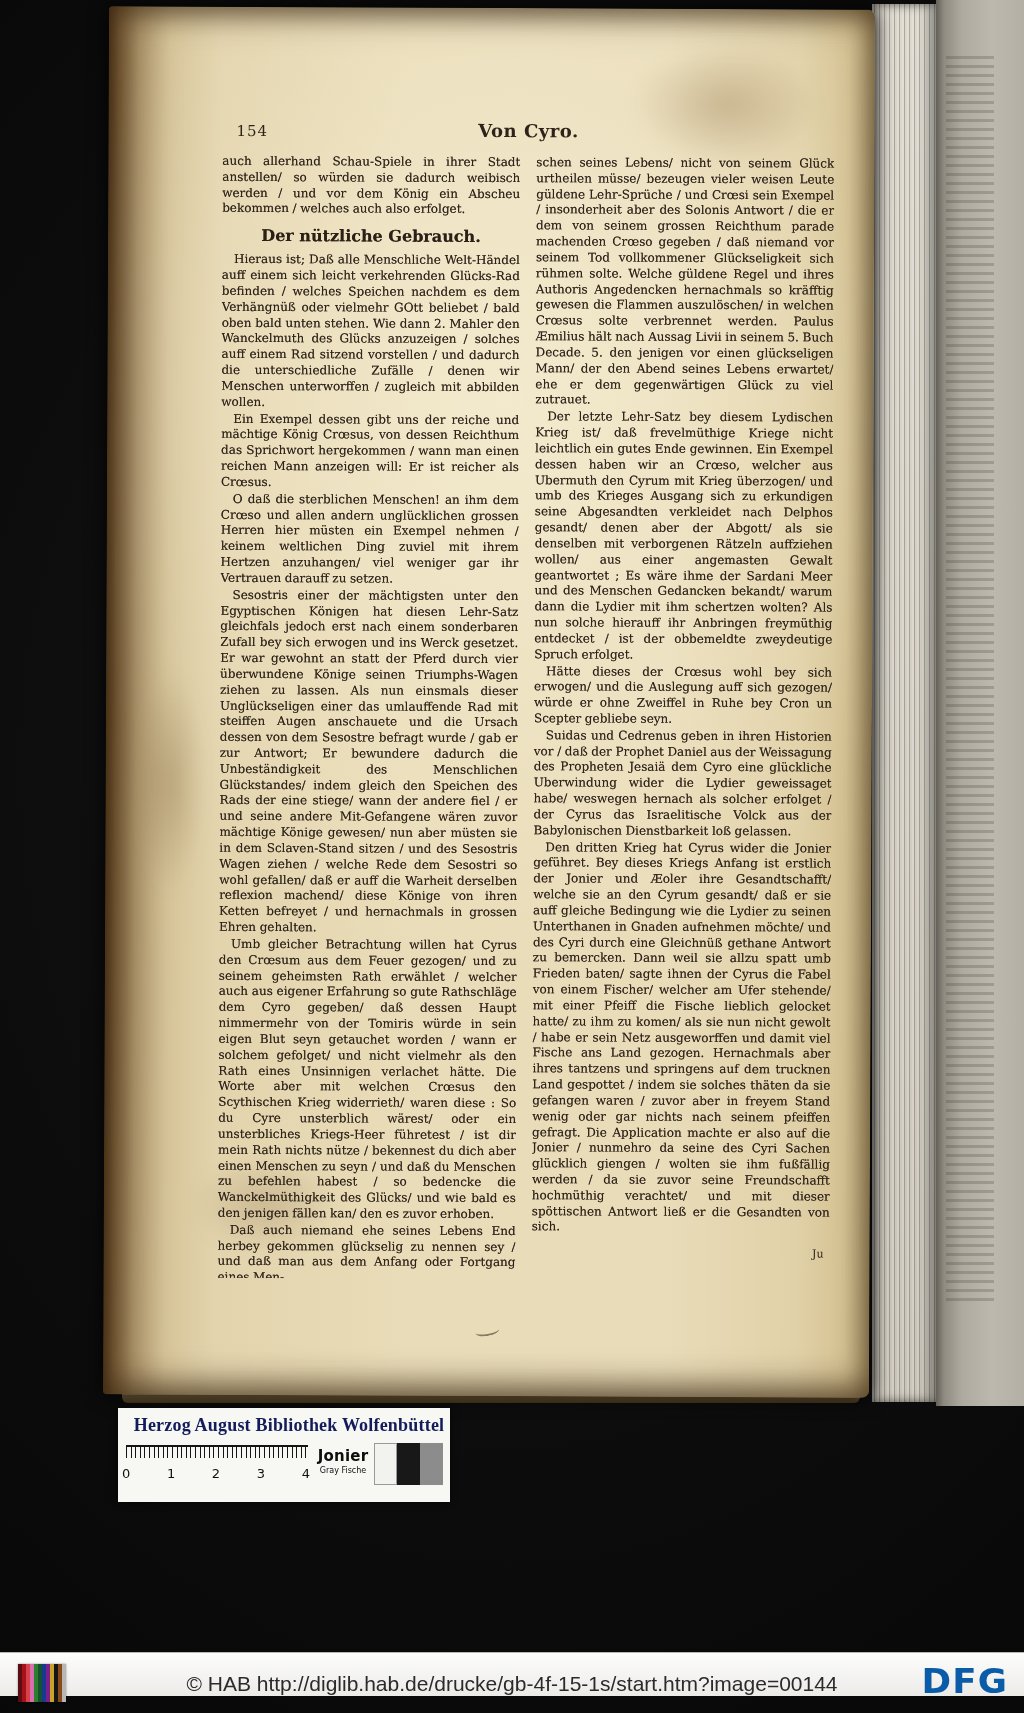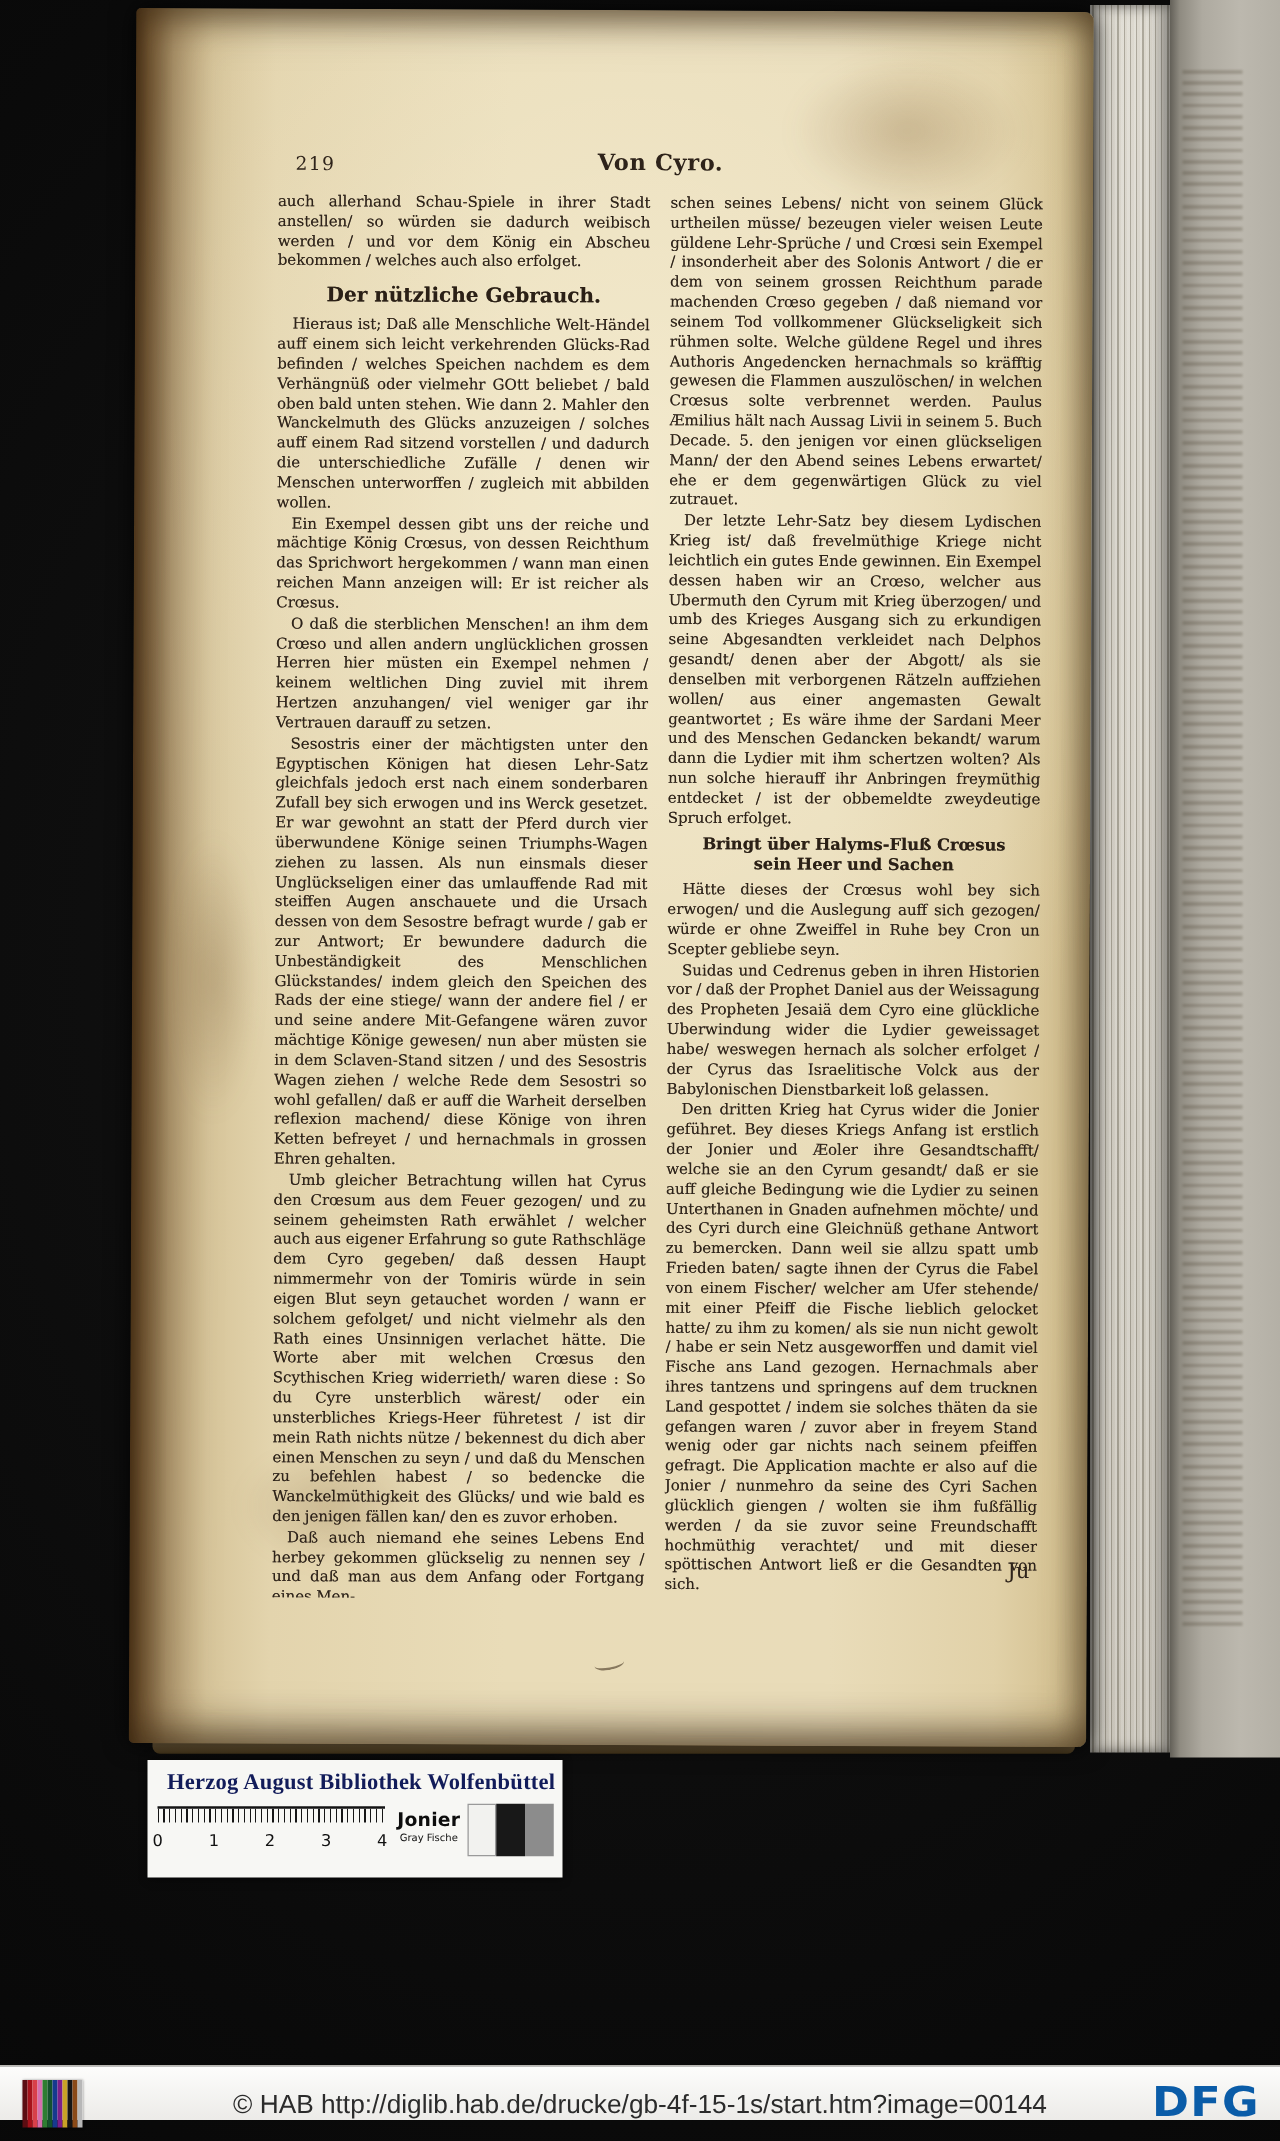--- a/index.html
+++ b/index.html
@@ -45,21 +45,21 @@
   }
   .col p.cont{text-indent:0;}
   .section-heading{
     margin:9px 6px 7px;text-align:center;font-size:16px;font-weight:700;
     color:#2b2016;text-shadow:0 0 .5px rgba(46,35,26,.7);
   }
   .sub-heading{
     margin:5px 12px 3px;text-align:center;font-size:13px;font-weight:700;line-height:1.3;
     color:#2b2016;text-shadow:0 0 .5px rgba(46,35,26,.7);
   }
-  .catchword{position:absolute;right:46px;top:1238px;font-size:17px;color:#2e231a;}
+  .catchword{position:absolute;right:46px;top:1238px;font-size:11px;color:#2e231a;}
   .ink-mark{position:absolute;left:372px;top:1318px;width:24px;height:8px;
     border-bottom:2px solid rgba(55,38,20,.55);border-radius:50%;transform:rotate(-10deg);}
 
   
   .page-bottom-edge{position:absolute;left:122px;top:1394px;width:738px;height:9px;
     background:linear-gradient(180deg,#8d744c,#53401f);opacity:.85;border-radius:0 0 6px 6px;}
   .fore-edge{position:absolute;left:872px;top:4px;width:64px;height:1398px;
     background:
       repeating-linear-gradient(90deg, rgba(255,255,255,.25) 0 2px, rgba(90,85,70,.35) 2px 3px, rgba(255,255,255,.1) 3px 5px),
       linear-gradient(180deg,#d9d5ca,#cdc8bc 60%,#c3beb2);
@@ -107,39 +107,38 @@
 <div class="fore-edge"></div>
 <div class="page-bottom-edge"></div>
 
 <div class="book-page">
   <div class="stain s1"></div>
   <div class="stain s2"></div>
   <div class="stain s3"></div>
 
   <div class="page-inner">
     <div class="page-header">
-      <span class="page-number">219</span>
+      <span class="page-number">154</span>
       <span class="running-title">Von Cyro.</span>
     </div>
 
     <div class="columns">
       <div class="col">
         <p class="cont">auch allerhand Schau-Spiele in ihrer Stadt anstellen/ so würden sie dadurch weibisch werden / und vor dem König ein Abscheu bekommen / welches auch also erfolget.</p>
         <div class="section-heading">Der nützliche Gebrauch.</div>
         <p>Hieraus ist; Daß alle Menschliche Welt-Händel auff einem sich leicht verkehrenden Glücks-Rad befinden / welches Speichen nachdem es dem Verhängnüß oder vielmehr GOtt beliebet / bald oben bald unten stehen. Wie dann 2. Mahler den Wanckelmuth des Glücks anzuzeigen / solches auff einem Rad sitzend vorstellen / und dadurch die unterschiedliche Zufälle / denen wir Menschen unterworffen / zugleich mit abbilden wollen.</p>
         <p>Ein Exempel dessen gibt uns der reiche und mächtige König Crœsus, von dessen Reichthum das Sprichwort hergekommen / wann man einen reichen Mann anzeigen will: Er ist reicher als Crœsus.</p>
         <p>O daß die sterblichen Menschen! an ihm dem Crœso und allen andern unglücklichen grossen Herren hier müsten ein Exempel nehmen / keinem weltlichen Ding zuviel mit ihrem Hertzen anzuhangen/ viel weniger gar ihr Vertrauen darauff zu setzen.</p>
         <p>Sesostris einer der mächtigsten unter den Egyptischen Königen hat diesen Lehr-Satz gleichfals jedoch erst nach einem sonderbaren Zufall bey sich erwogen und ins Werck gesetzet. Er war gewohnt an statt der Pferd durch vier überwundene Könige seinen Triumphs-Wagen ziehen zu lassen. Als nun einsmals dieser Unglückseligen einer das umlauffende Rad mit steiffen Augen anschauete und die Ursach dessen von dem Sesostre befragt wurde / gab er zur Antwort; Er bewundere dadurch die Unbeständigkeit des Menschlichen Glückstandes/ indem gleich den Speichen des Rads der eine stiege/ wann der andere fiel / er und seine andere Mit-Gefangene wären zuvor mächtige Könige gewesen/ nun aber müsten sie in dem Sclaven-Stand sitzen / und des Sesostris Wagen ziehen / welche Rede dem Sesostri so wohl gefallen/ daß er auff die Warheit derselben reflexion machend/ diese Könige von ihren Ketten befreyet / und hernachmals in grossen Ehren gehalten.</p>
         <p>Umb gleicher Betrachtung willen hat Cyrus den Crœsum aus dem Feuer gezogen/ und zu seinem geheimsten Rath erwählet / welcher auch aus eigener Erfahrung so gute Rathschläge dem Cyro gegeben/ daß dessen Haupt nimmermehr von der Tomiris würde in sein eigen Blut seyn getauchet worden / wann er solchem gefolget/ und nicht vielmehr als den Rath eines Unsinnigen verlachet hätte. Die Worte aber mit welchen Crœsus den Scythischen Krieg widerrieth/ waren diese : So du Cyre unsterblich wärest/ oder ein unsterbliches Kriegs-Heer führetest / ist dir mein Rath nichts nütze / bekennest du dich aber einen Menschen zu seyn / und daß du Menschen zu befehlen habest / so bedencke die Wanckelmüthigkeit des Glücks/ und wie bald es den jenigen fällen kan/ den es zuvor erhoben.</p>
         <p>Daß auch niemand ehe seines Lebens End herbey gekommen glückselig zu nennen sey / und daß man aus dem Anfang oder Fortgang eines Men-</p>
       </div>
       <div class="col">
         <p class="cont">schen seines Lebens/ nicht von seinem Glück urtheilen müsse/ bezeugen vieler weisen Leute güldene Lehr-Sprüche / und Crœsi sein Exempel / insonderheit aber des Solonis Antwort / die er dem von seinem grossen Reichthum parade machenden Crœso gegeben / daß niemand vor seinem Tod vollkommener Glückseligkeit sich rühmen solte. Welche güldene Regel und ihres Authoris Angedencken hernachmals so kräfftig gewesen die Flammen auszulöschen/ in welchen Crœsus solte verbrennet werden. Paulus Æmilius hält nach Aussag Livii in seinem 5. Buch Decade. 5. den jenigen vor einen glückseligen Mann/ der den Abend seines Lebens erwartet/ ehe er dem gegenwärtigen Glück zu viel zutrauet.</p>
         <p>Der letzte Lehr-Satz bey diesem Lydischen Krieg ist/ daß frevelmüthige Kriege nicht leichtlich ein gutes Ende gewinnen. Ein Exempel dessen haben wir an Crœso, welcher aus Ubermuth den Cyrum mit Krieg überzogen/ und umb des Krieges Ausgang sich zu erkundigen seine Abgesandten verkleidet nach Delphos gesandt/ denen aber der Abgott/ als sie denselben mit verborgenen Rätzeln auffziehen wollen/ aus einer angemasten Gewalt geantwortet ; Es wäre ihme der Sardani Meer und des Menschen Gedancken bekandt/ warum dann die Lydier mit ihm schertzen wolten? Als nun solche hierauff ihr Anbringen freymüthig entdecket / ist der obbemeldte zweydeutige Spruch erfolget.</p>
-        <div class="sub-heading">Bringt über Halyms-Fluß Crœsus sein Heer und Sachen</div>
         <p>Hätte dieses der Crœsus wohl bey sich erwogen/ und die Auslegung auff sich gezogen/ würde er ohne Zweiffel in Ruhe bey Cron un Scepter gebliebe seyn.</p>
         <p>Suidas und Cedrenus geben in ihren Historien vor / daß der Prophet Daniel aus der Weissagung des Propheten Jesaiä dem Cyro eine glückliche Uberwindung wider die Lydier geweissaget habe/ weswegen hernach als solcher erfolget / der Cyrus das Israelitische Volck aus der Babylonischen Dienstbarkeit loß gelassen.</p>
         <p>Den dritten Krieg hat Cyrus wider die Jonier geführet. Bey dieses Kriegs Anfang ist erstlich der Jonier und Æoler ihre Gesandtschafft/ welche sie an den Cyrum gesandt/ daß er sie auff gleiche Bedingung wie die Lydier zu seinen Unterthanen in Gnaden aufnehmen möchte/ und des Cyri durch eine Gleichnüß gethane Antwort zu bemercken. Dann weil sie allzu spatt umb Frieden baten/ sagte ihnen der Cyrus die Fabel von einem Fischer/ welcher am Ufer stehende/ mit einer Pfeiff die Fische lieblich gelocket hatte/ zu ihm zu komen/ als sie nun nicht gewolt / habe er sein Netz ausgeworffen und damit viel Fische ans Land gezogen. Hernachmals aber ihres tantzens und springens auf dem trucknen Land gespottet / indem sie solches thäten da sie gefangen waren / zuvor aber in freyem Stand wenig oder gar nichts nach seinem pfeiffen gefragt. Die Application machte er also auf die Jonier / nunmehro da seine des Cyri Sachen glücklich giengen / wolten sie ihm fußfällig werden / da sie zuvor seine Freundschafft hochmüthig verachtet/ und mit dieser spöttischen Antwort ließ er die Gesandten von sich.</p>
       </div>
     </div>
   </div>
 
   <div class="catchword">Ju</div>
   <div class="ink-mark"></div>
 </div>

